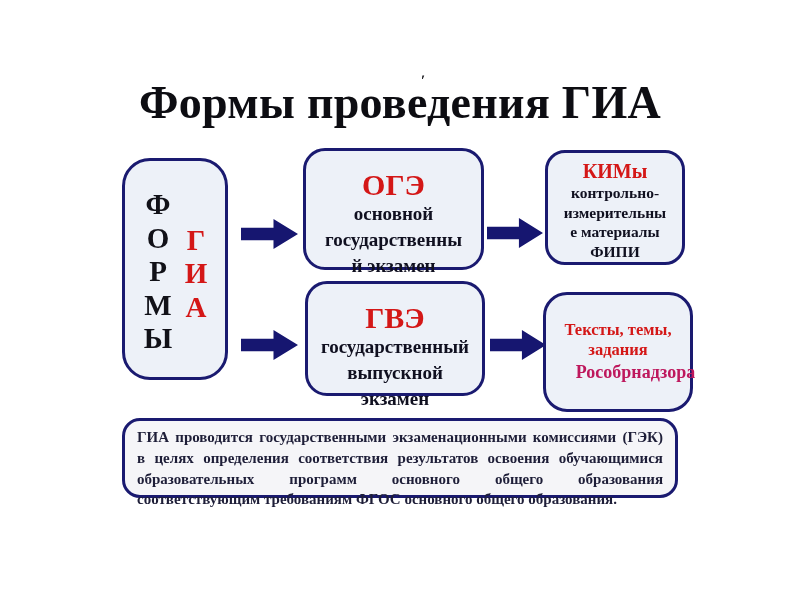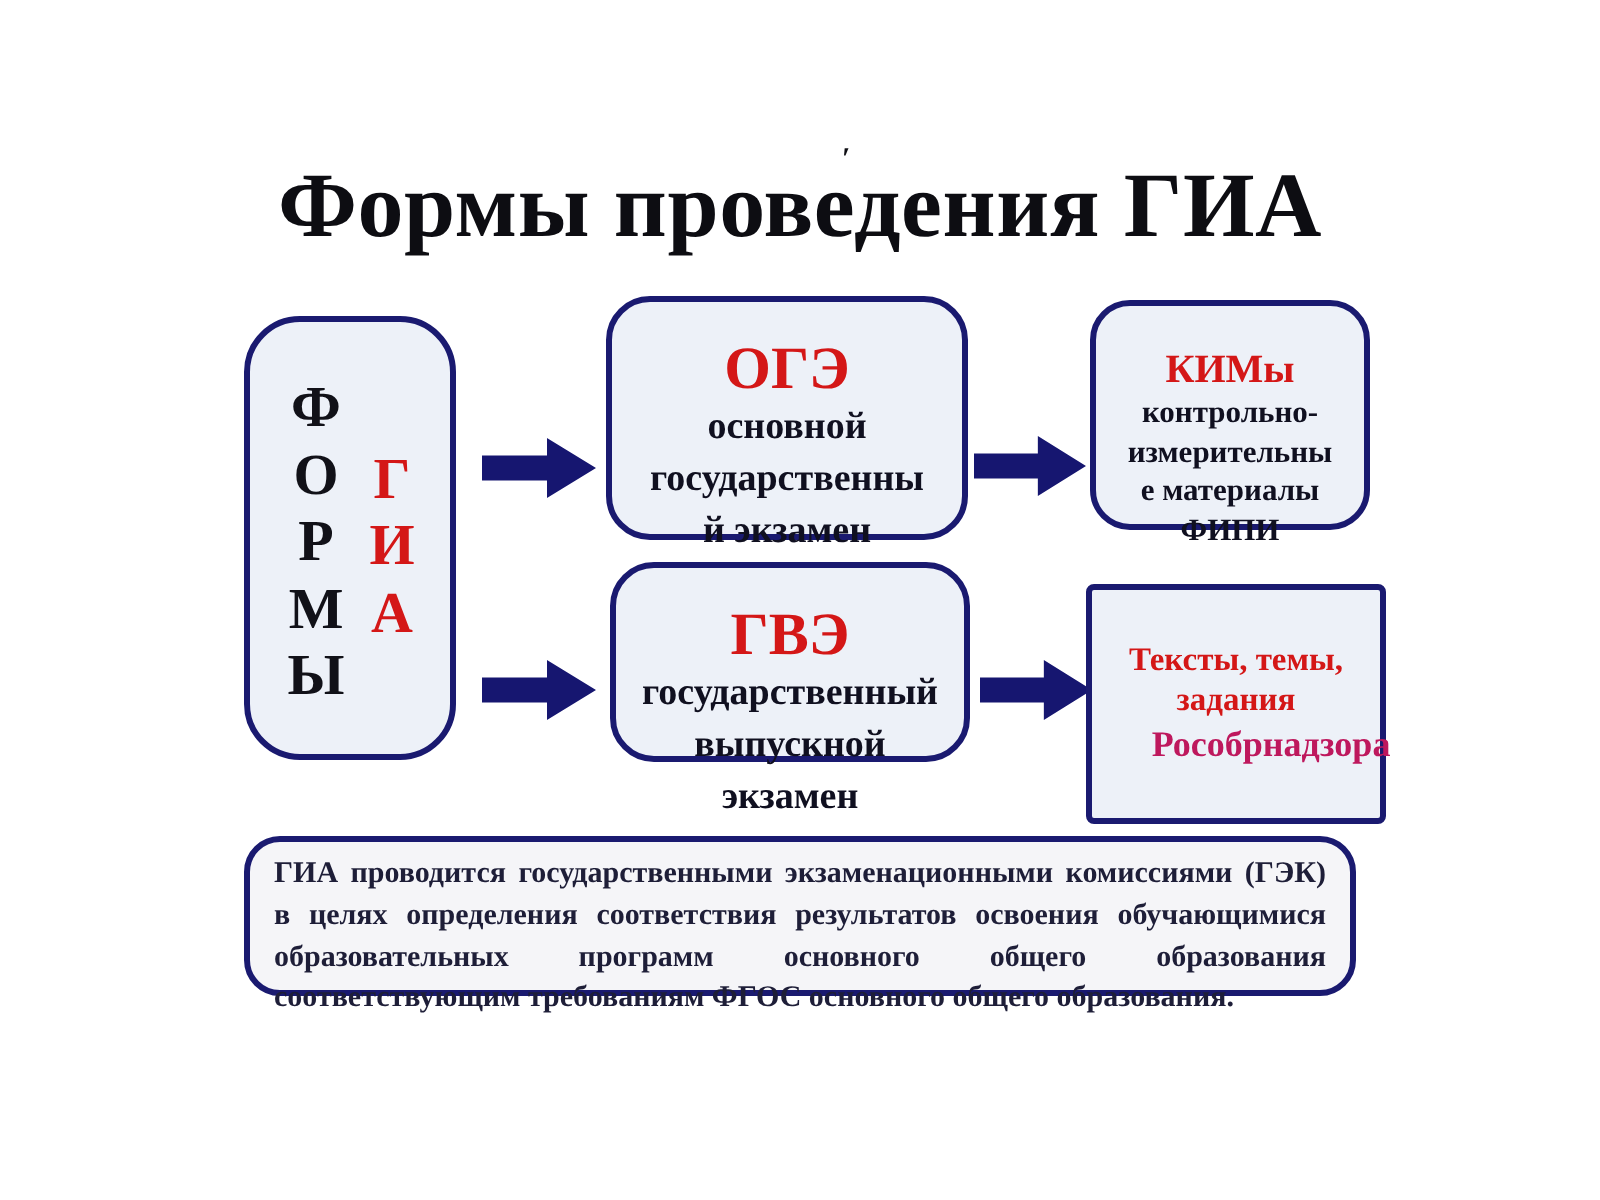--- a/index.html
+++ b/index.html
@@ -18,30 +18,30 @@
     position:absolute;background:#edf1f8;border:3px solid #1a1a70;
     box-sizing:border-box;
   }
   
   .left-box{left:122px;top:158px;width:106px;height:222px;border-radius:28px;padding-top:27px;}
   .letter-row{display:flex;height:33.5px;align-items:center;padding-left:12px;}
   .letter-black{display:inline-block;width:42px;text-align:center;font-size:29px;color:#111118;}
   .letter-red{display:inline-block;width:34px;text-align:center;font-size:29px;color:#d41717;transform:translateY(2px);}
   
   .oge-box{left:303px;top:148px;width:181px;height:122px;border-radius:22px;}
-  .gve-box{left:305px;top:281px;width:180px;height:100px;border-radius:22px;}
+  .gve-box{left:305px;top:281px;width:180px;height:115px;border-radius:22px;}
   .mid-inner{display:flex;flex-direction:column;align-items:center;justify-content:flex-start;height:100%;padding-top:17px;box-sizing:border-box;}
   .mid-title{font-size:30px;line-height:33px;color:#d41717;}
   .mid-line{font-size:19px;line-height:26px;color:#101020;white-space:nowrap;text-align:right;}
   
   .kim-box{left:545px;top:150px;width:140px;height:115px;border-radius:20px;}
-  .kim-inner{display:flex;flex-direction:column;align-items:center;height:100%;padding-top:20px;box-sizing:border-box;}
+  .kim-inner{display:flex;flex-direction:column;align-items:center;height:100%;padding-top:6px;box-sizing:border-box;}
   .kim-title{font-size:20px;line-height:24px;color:#d41717;}
   .kim-line{font-size:15.5px;line-height:19.5px;color:#101020;white-space:nowrap;}
-  .texts-box{left:543px;top:292px;width:150px;height:120px;border-radius:4px;}
+  .texts-box{left:543px;top:292px;width:150px;height:120px;border-radius:24px;}
   .texts-inner{display:flex;flex-direction:column;align-items:center;justify-content:center;height:100%;box-sizing:border-box;}
   .texts-red{font-size:16.5px;line-height:20px;color:#d41717;white-space:nowrap;}
   .texts-dark{font-size:18px;line-height:25px;color:#be185d;white-space:nowrap;margin-left:35px;}
   
   .note-box{left:122px;top:418px;width:556px;height:80px;border-radius:18px;background:#f5f5f8;padding:6px 12px 0 12px;}
   .note-line{font-size:15px;line-height:20.8px;color:#1e1e38;text-align:justify;text-align-last:justify;}
   .note-line.last{text-align:right;text-align-last:left;}
   
   .arrow{
     position:absolute;background:#161670;

